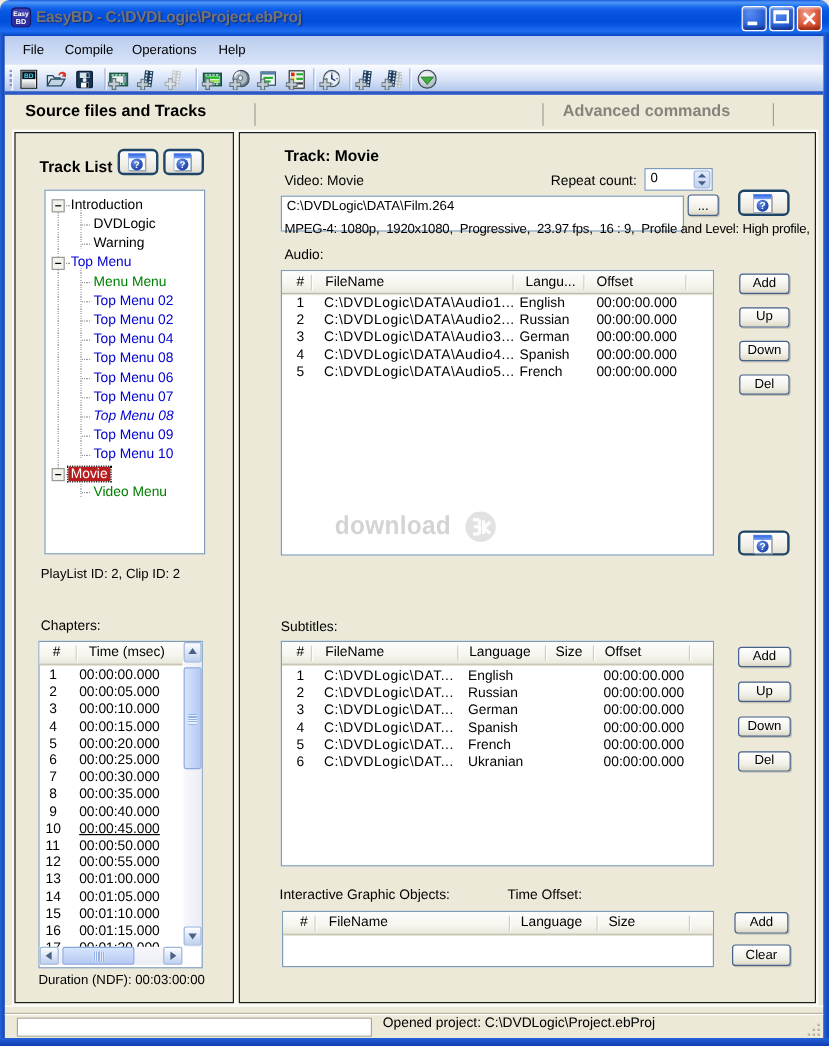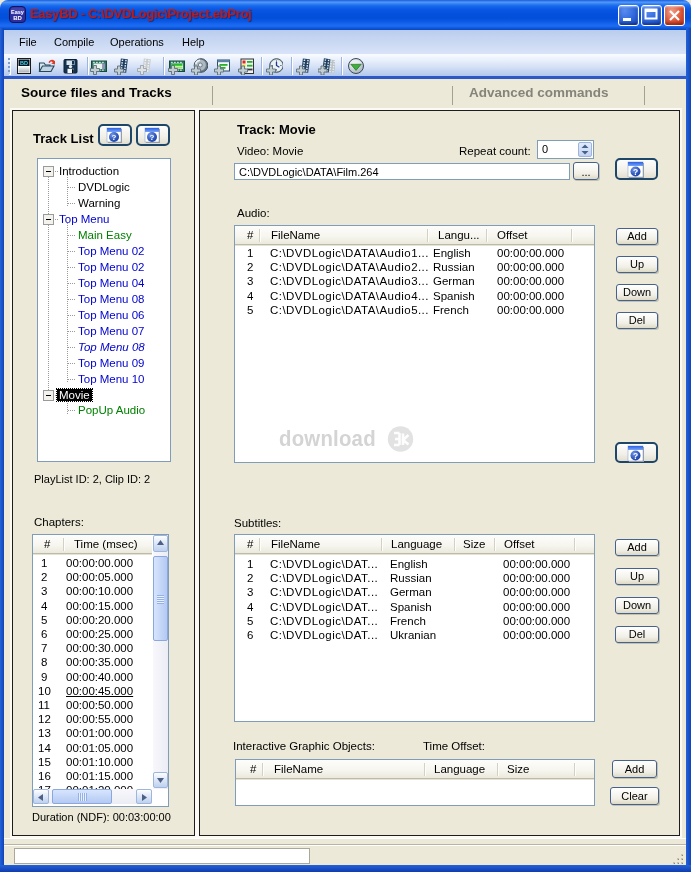--- a/index.html
+++ b/index.html
@@ -5,21 +5,21 @@
 html,body { width:691px; height:872px; overflow:hidden; }
 body { font-family:"Liberation Sans", sans-serif; background:#ece9d8; }
 #win { position:absolute; left:0; top:0; width:691px; height:872px; background:#ece9d8; overflow:hidden; }
 .abs { position:absolute; }
 .t11 { font-size:11.5px; color:#000; white-space:nowrap; }
 .b12 { font-size:13px; font-weight:bold; color:#000; white-space:nowrap; }
 
 #title { left:0; top:0; width:691px; height:30px;
  background:linear-gradient(180deg,#1a5ad8 0%,#3a80f2 4%,#4f97f7 8%,#3585f4 12%,#1a6aee 19%,#0a58e4 30%,#0351dd 45%,#0250da 60%,#0c5ae4 72%,#1766ee 80%,#1d6cf2 87%,#0d57d8 94%,#0845c0 100%);
  border-radius:8px 8px 0 0; }
-#ttext { left:30px; top:6px; font-size:13px; font-weight:bold; letter-spacing:-0.3px; color:#b91c1c; text-shadow:1px 1px 1px #103089; white-space:nowrap; }
+#ttext { left:30px; top:6px; font-size:13px; font-weight:bold; letter-spacing:-0.3px; color:#737373; text-shadow:1px 1px 1px #103089; white-space:nowrap; }
 .capbtn { top:5px; width:21px; height:21px; border-radius:3px; border:1px solid #fff;
  background:radial-gradient(circle at 30% 25%,#5a8cf0,#2a63d8 60%,#1747b5);
  box-shadow:inset 0 1px 2px rgba(255,255,255,.55), inset 0 -2px 3px rgba(0,10,80,.5);
  color:#fff; }
 #closeb { background:radial-gradient(circle at 35% 30%,#f0a08a,#dd5435 55%,#b83015);
  box-shadow:inset 0 1px 2px rgba(255,255,255,.6), inset 0 -2px 3px rgba(90,10,0,.5); }
 
 .wb { background:linear-gradient(90deg,#2462d8,#1043b8); }
 
 #menubar { left:4px; top:30px; width:682px; height:24px; background:linear-gradient(180deg,#bacdee 0%,#c8d7f2 45%,#d8e3f8 100%); }
@@ -374,44 +374,44 @@
 <div class="doth" style="left:55px;top:171px;width:4px;"></div>
 <div class="tn" style="left:59px;top:165px;color:#000;">Introduction</div>
 <div class="doth" style="left:68px;top:187px;width:8px;"></div>
 <div class="tn" style="left:78px;top:181px;color:#000;">DVDLogic</div>
 <div class="doth" style="left:68px;top:203px;width:8px;"></div>
 <div class="tn" style="left:78px;top:197px;color:#000;">Warning</div>
 <div class="pm" style="left:43px;top:214px;"></div>
 <div class="doth" style="left:55px;top:219px;width:4px;"></div>
 <div class="tn" style="left:59px;top:213px;color:#0000d0;">Top Menu</div>
 <div class="doth" style="left:68px;top:235px;width:8px;"></div>
-<div class="tn" style="left:78px;top:229px;color:#008000;">Main Easy</div>
+<div class="tn" style="left:78px;top:229px;color:#008000;">Menu Menu</div>
 <div class="doth" style="left:68px;top:251px;width:8px;"></div>
 <div class="tn" style="left:78px;top:245px;color:#0000d0;">Top Menu 02</div>
 <div class="doth" style="left:68px;top:267px;width:8px;"></div>
 <div class="tn" style="left:78px;top:261px;color:#0000d0;">Top Menu 02</div>
 <div class="doth" style="left:68px;top:283px;width:8px;"></div>
 <div class="tn" style="left:78px;top:277px;color:#0000d0;">Top Menu 04</div>
 <div class="doth" style="left:68px;top:299px;width:8px;"></div>
 <div class="tn" style="left:78px;top:293px;color:#0000d0;">Top Menu 08</div>
 <div class="doth" style="left:68px;top:315px;width:8px;"></div>
 <div class="tn" style="left:78px;top:309px;color:#0000d0;">Top Menu 06</div>
 <div class="doth" style="left:68px;top:331px;width:8px;"></div>
 <div class="tn" style="left:78px;top:325px;color:#0000d0;">Top Menu 07</div>
 <div class="doth" style="left:68px;top:347px;width:8px;"></div>
 <div class="tn" style="left:78px;top:341px;color:#0000d0;font-style:italic;">Top Menu 08</div>
 <div class="doth" style="left:68px;top:363px;width:8px;"></div>
 <div class="tn" style="left:78px;top:357px;color:#0000d0;">Top Menu 09</div>
 <div class="doth" style="left:68px;top:379px;width:8px;"></div>
 <div class="tn" style="left:78px;top:373px;color:#0000d0;">Top Menu 10</div>
 <div class="pm" style="left:43px;top:390px;"></div>
 <div class="doth" style="left:55px;top:395px;width:4px;"></div>
-<div class="tn" style="left:57px;top:389px;background:#000000;color:#fff;padding:0 2px;outline:1px dotted #000;">Movie</div>
+<div class="tn" style="left:57px;top:389px;background:#b91c1c;color:#fff;padding:0 2px;outline:1px dotted #000;">Movie</div>
 <div class="doth" style="left:68px;top:410px;width:8px;"></div>
-<div class="tn" style="left:78px;top:404px;color:#008000;">PopUp Audio</div>
+<div class="tn" style="left:78px;top:404px;color:#008000;">Video Menu</div>
 <div class="abs t11" style="left:34px;top:473px;font-size:11px;">PlayList ID: 2, Clip ID: 2</div>
 <div class="abs t11" style="left:34px;top:516px;">Chapters:</div>
 <div class="abs tbl" style="left:32px;top:534px;width:137px;height:273px;"></div>
 <div class="abs" style="left:33px;top:535px;width:119px;height:19px;">
       <div class="thead"></div>
       <div class="htx" style="left:11px;">#</div>
       <div class="hsep" style="left:30px;"></div>
       <div class="htx" style="left:41px;">Time (msec)</div>
     </div>
 <div class="cell" style="left:41px;top:557px;">1</div>
@@ -473,21 +473,21 @@
 <div class="abs b12" style="left:237px;top:122px;">Track: Movie</div>
 <div class="abs t11" style="left:237px;top:145px;">Video: Movie</div>
 <div class="abs t11" style="left:459px;top:145px;">Repeat count:</div>
 <div class="abs inp" style="left:537px;top:140px;width:57px;height:19px;padding:2px 0 0 4px;">0</div>
 <div class="abs" style="left:578px;top:142px;width:14px;height:15px;border:1px solid #9db4dc;border-radius:2px;background:linear-gradient(180deg,#e2ebfa,#c3d3f0);">
 <svg width="12" height="13" style="position:absolute;left:0;top:0;">
         <path d="M6 1.5 L9.5 5 L2.5 5 Z" fill="#44618c"></path>
         <path d="M6 11.5 L9.5 8 L2.5 8 Z" fill="#44618c"></path>
       </svg>
     </div>
-<div class="abs inp" style="left:234px;top:163px;width:336px;height:17px;padding:2px 0 0 4px;">C:\DVDLogic\DATA\Film.264</div>
+<div class="abs inp" style="left:234px;top:163px;width:336px;height:30px;padding:2px 0 0 4px;">C:\DVDLogic\DATA\Film.264</div>
 <div class="abs btn" style="left:573px;top:162px;width:26px;height:18px;padding-top:3px;">...</div>
 <div class="abs hbtn" style="left:615px;top:158px;width:43px;height:22px;">
 <svg width="39" height="20" style="position:absolute;left:0;top:0;">
         <g transform="translate(11,2)">
 <rect x="1" y="1" width="15" height="15" fill="#a0a0a0"></rect>
 <rect x="0" y="0" width="15" height="15" fill="#fff" stroke="#7a96c8" stroke-width="0.5"></rect>
 <rect x="0" y="0" width="15" height="4" fill="url(#hg1)"></rect>
 <circle cx="7.5" cy="9.5" r="5.0" fill="url(#hl1)"></circle>
 <text x="7.5" y="12.5" font-size="8.5" font-weight="bold" fill="#ffffff" text-anchor="middle" font-family="Liberation Sans">?</text>
         </g>
@@ -497,20 +497,21 @@
             <stop offset="1" stop-color="#7ba2f2"></stop>
           </linearGradient>
 <radialGradient id="hl1" cx="0.35" cy="0.3" r="0.9">
             <stop offset="0" stop-color="#6f97e8"></stop>
             <stop offset="0.6" stop-color="#2a52b8"></stop>
             <stop offset="1" stop-color="#1a3a90"></stop>
           </radialGradient>
         </defs>
       </svg>
     </div>
+<div class="abs t11" style="left:237px;top:185px;width:441px;overflow:hidden;font-size:11px;letter-spacing:-0.2px;">MPEG-4: 1080p,&nbsp; 1920x1080,&nbsp; Progressive,&nbsp; 23.97 fps,&nbsp; 16 : 9,&nbsp; Profile and Level: High profile,</div>
 <div class="abs t11" style="left:237px;top:207px;">Audio:</div>
 <div class="abs tbl" style="left:234px;top:225px;width:361px;height:238px;"></div>
 <div class="abs" style="left:235px;top:226px;width:359px;height:19px;">
       <div class="thead"></div>
 <div class="htx" style="left:12px;">#</div>
       <div class="hsep" style="left:24px;"></div>
 <div class="htx" style="left:36px;">FileName</div>
       <div class="hsep" style="left:192px;"></div>
 <div class="htx" style="left:203px;">Langu...</div>
       <div class="hsep" style="left:251px;"></div>
@@ -629,20 +630,21 @@
       <div class="hsep" style="left:261px;"></div>
 <div class="htx" style="left:271px;">Size</div>
       <div class="hsep" style="left:338px;"></div>
     </div>
 <div class="abs btn" style="left:612px;top:760px;width:45px;height:18px;padding-top:2px;">Add</div>
 <div class="abs btn" style="left:610px;top:787px;width:49px;height:18px;padding-top:2px;">Clear</div>
 <div class="abs" style="left:4px;top:838px;width:682px;height:1px;background:#fff;"></div>
 <div class="abs" style="left:4px;top:844px;width:682px;height:1px;background:#b8b5a4;"></div>
 <div class="abs" style="left:4px;top:845px;width:682px;height:1px;background:#fff;"></div>
 <div class="abs" style="left:14px;top:848px;width:296px;height:16px;background:#fff;border:1px solid #aca899;"></div>
+<div class="abs t11" style="left:319px;top:847px;">Opened project: C:\DVDLogic\Project.ebProj</div>
 <div class="abs" style="left:672px;top:852px;"><svg width="13" height="13">
 <g fill="#c8c5b2">
           <rect x="9" y="9" width="2" height="2"></rect>
           <rect x="9" y="5" width="2" height="2"></rect>
           <rect x="9" y="1" width="2" height="2"></rect>
           <rect x="5" y="9" width="2" height="2"></rect>
           <rect x="5" y="5" width="2" height="2"></rect>
           <rect x="1" y="9" width="2" height="2"></rect>
         </g>
 <g fill="#8a8774">

